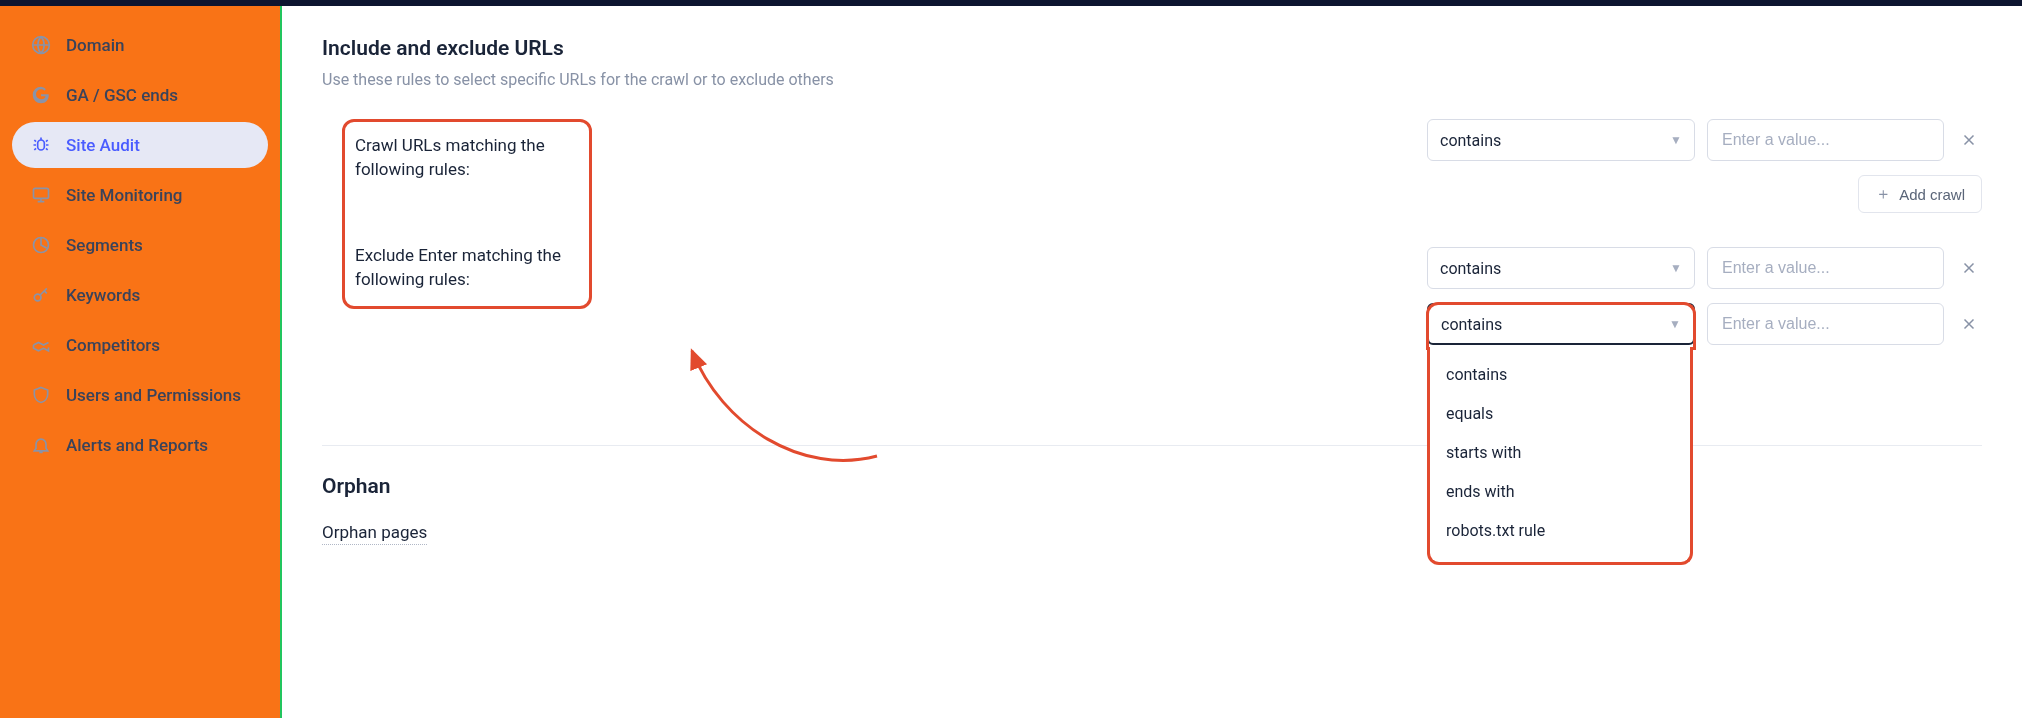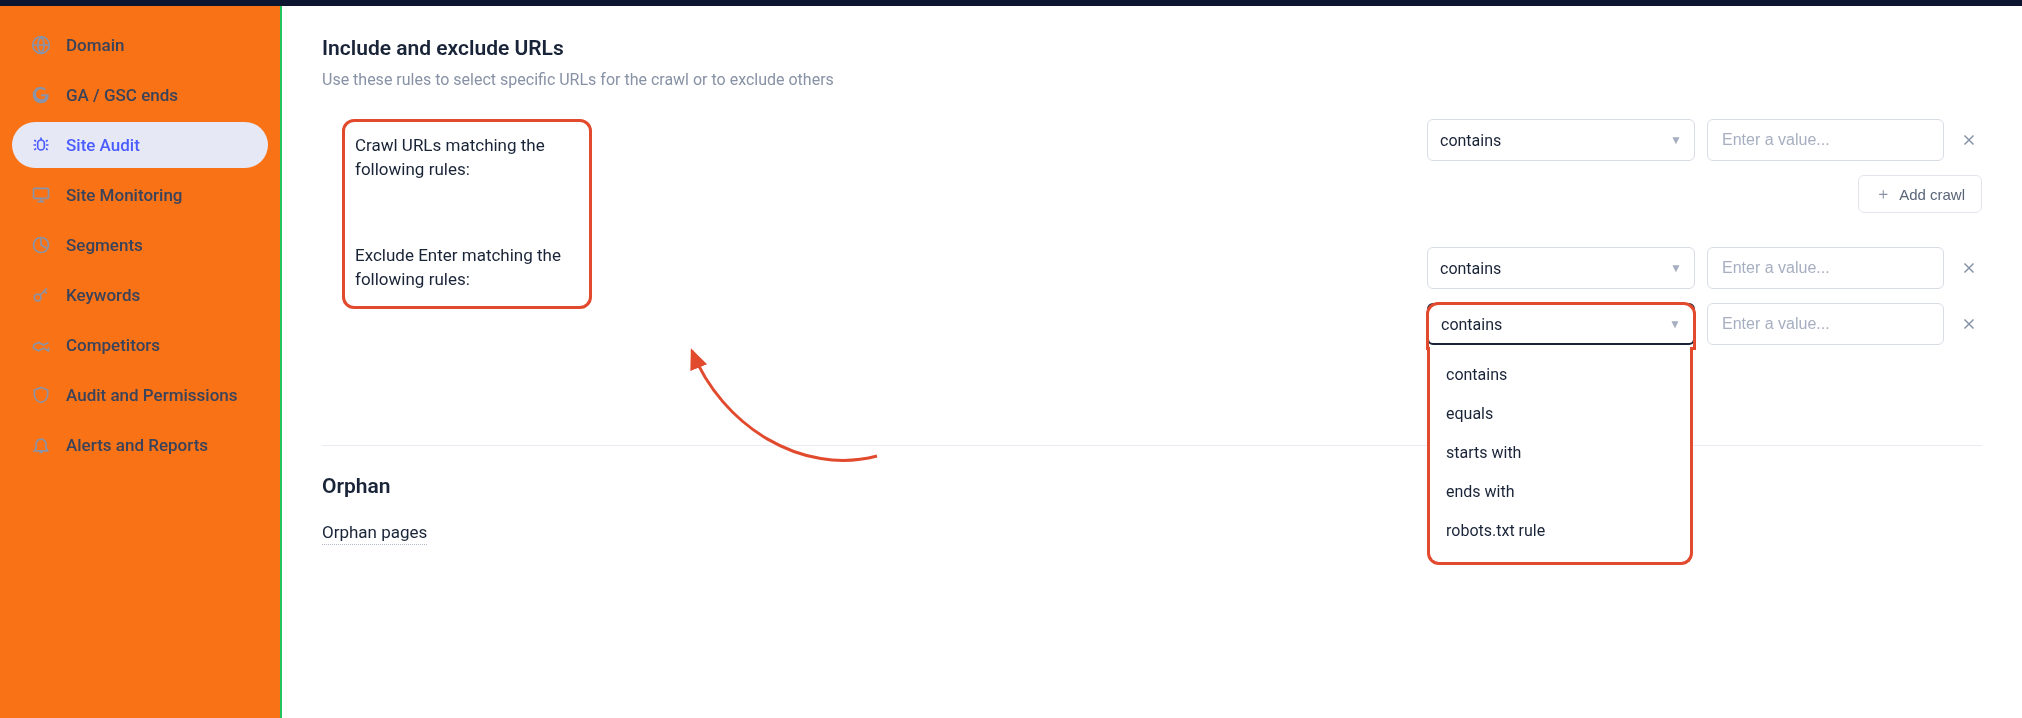--- a/index.html
+++ b/index.html
@@ -283,21 +283,21 @@
           </svg>
       </span>
       <span>Competitors</span>
     </div>
     <div class="sidebar-item">
       <span class="icon">
         <svg width="20" height="20" viewBox="0 0 24 24" fill="none" stroke="currentColor" stroke-width="2">
             <path d="M12 3l8 3v5c0 5-3.5 9-8 10-4.5-1-8-5-8-10V6l8-3z"></path>
           </svg>
       </span>
-      <span>Audit and Permissions</span>
+      <span>Users and Permissions</span>
     </div>
     <div class="sidebar-item">
       <span class="icon">
         <svg width="20" height="20" viewBox="0 0 24 24" fill="none" stroke="currentColor" stroke-width="2">
             <path d="M18 16v-5a6 6 0 10-12 0v5l-2 3h16l-2-3zM10 21h4"></path>
           </svg>
       </span>
       <span>Alerts and Reports</span>
     </div>
   </nav>

